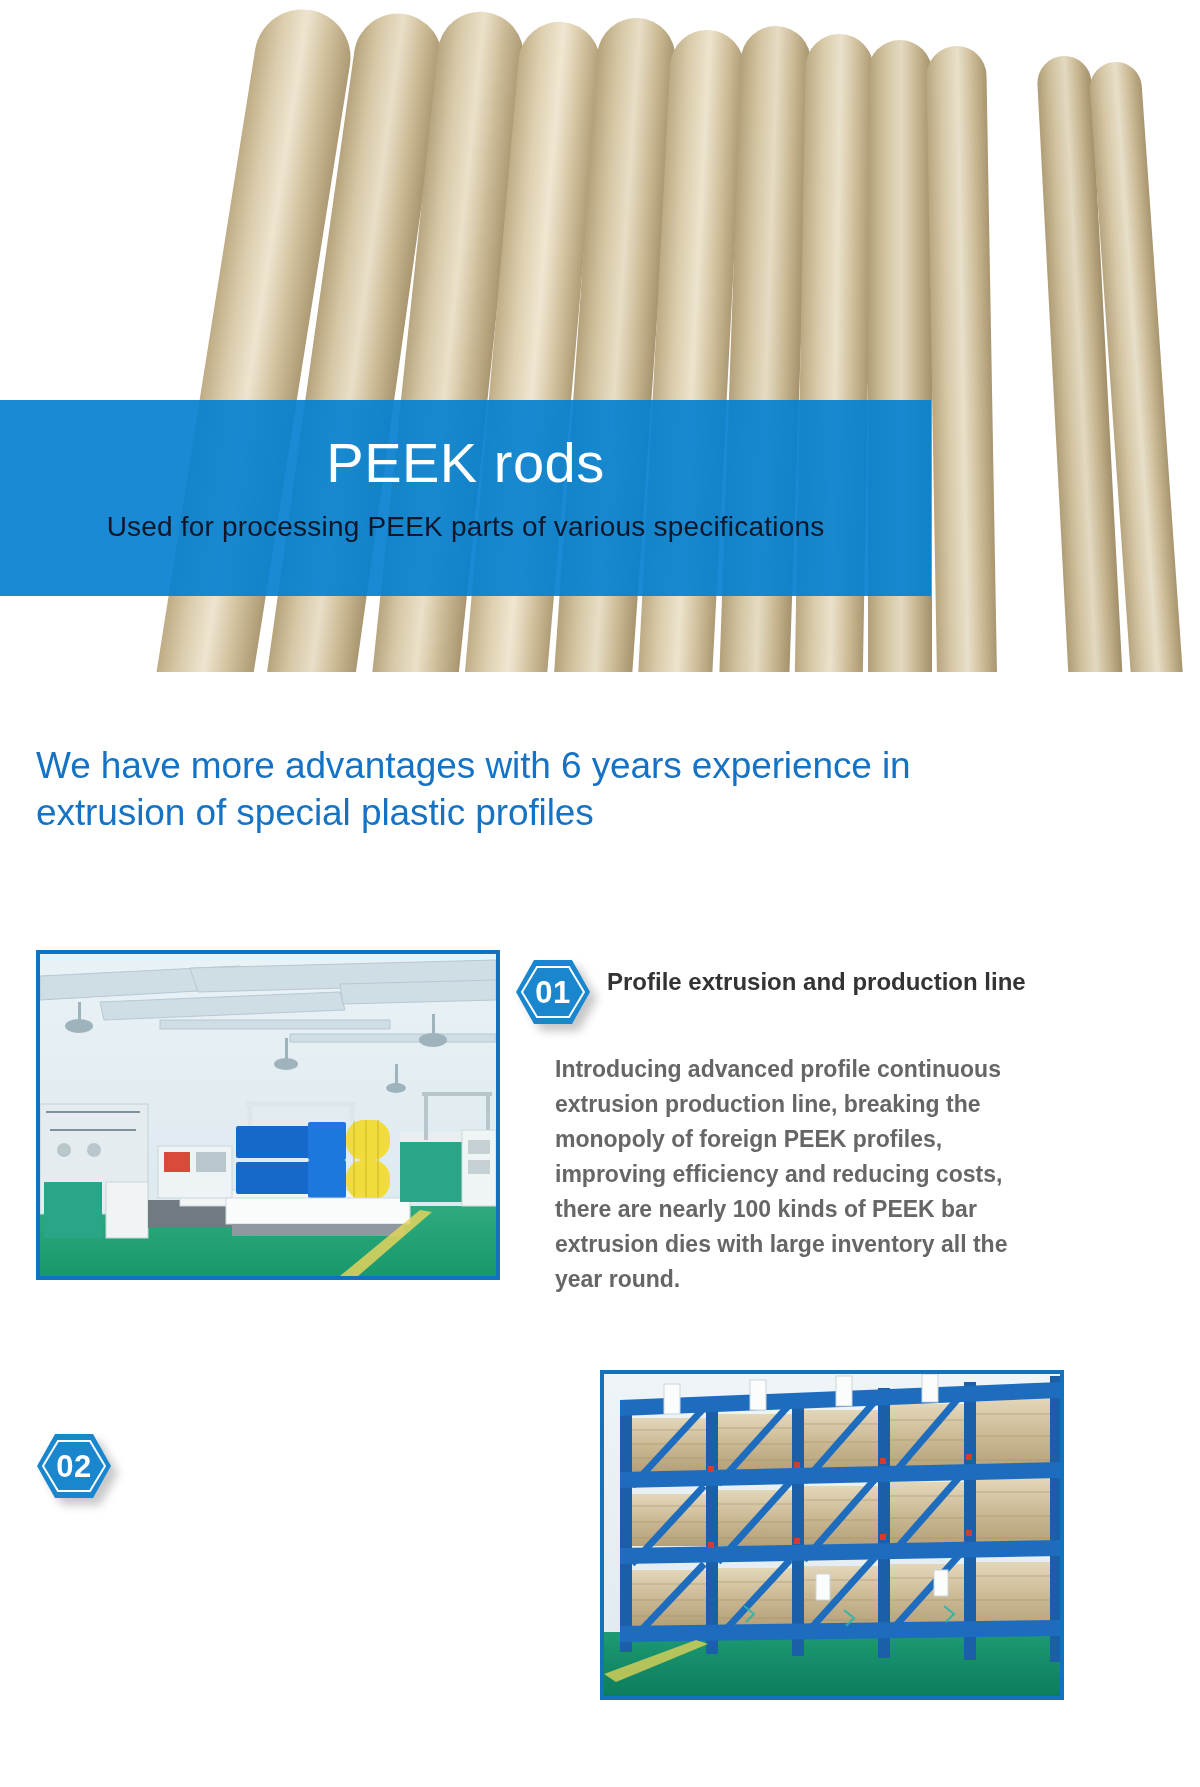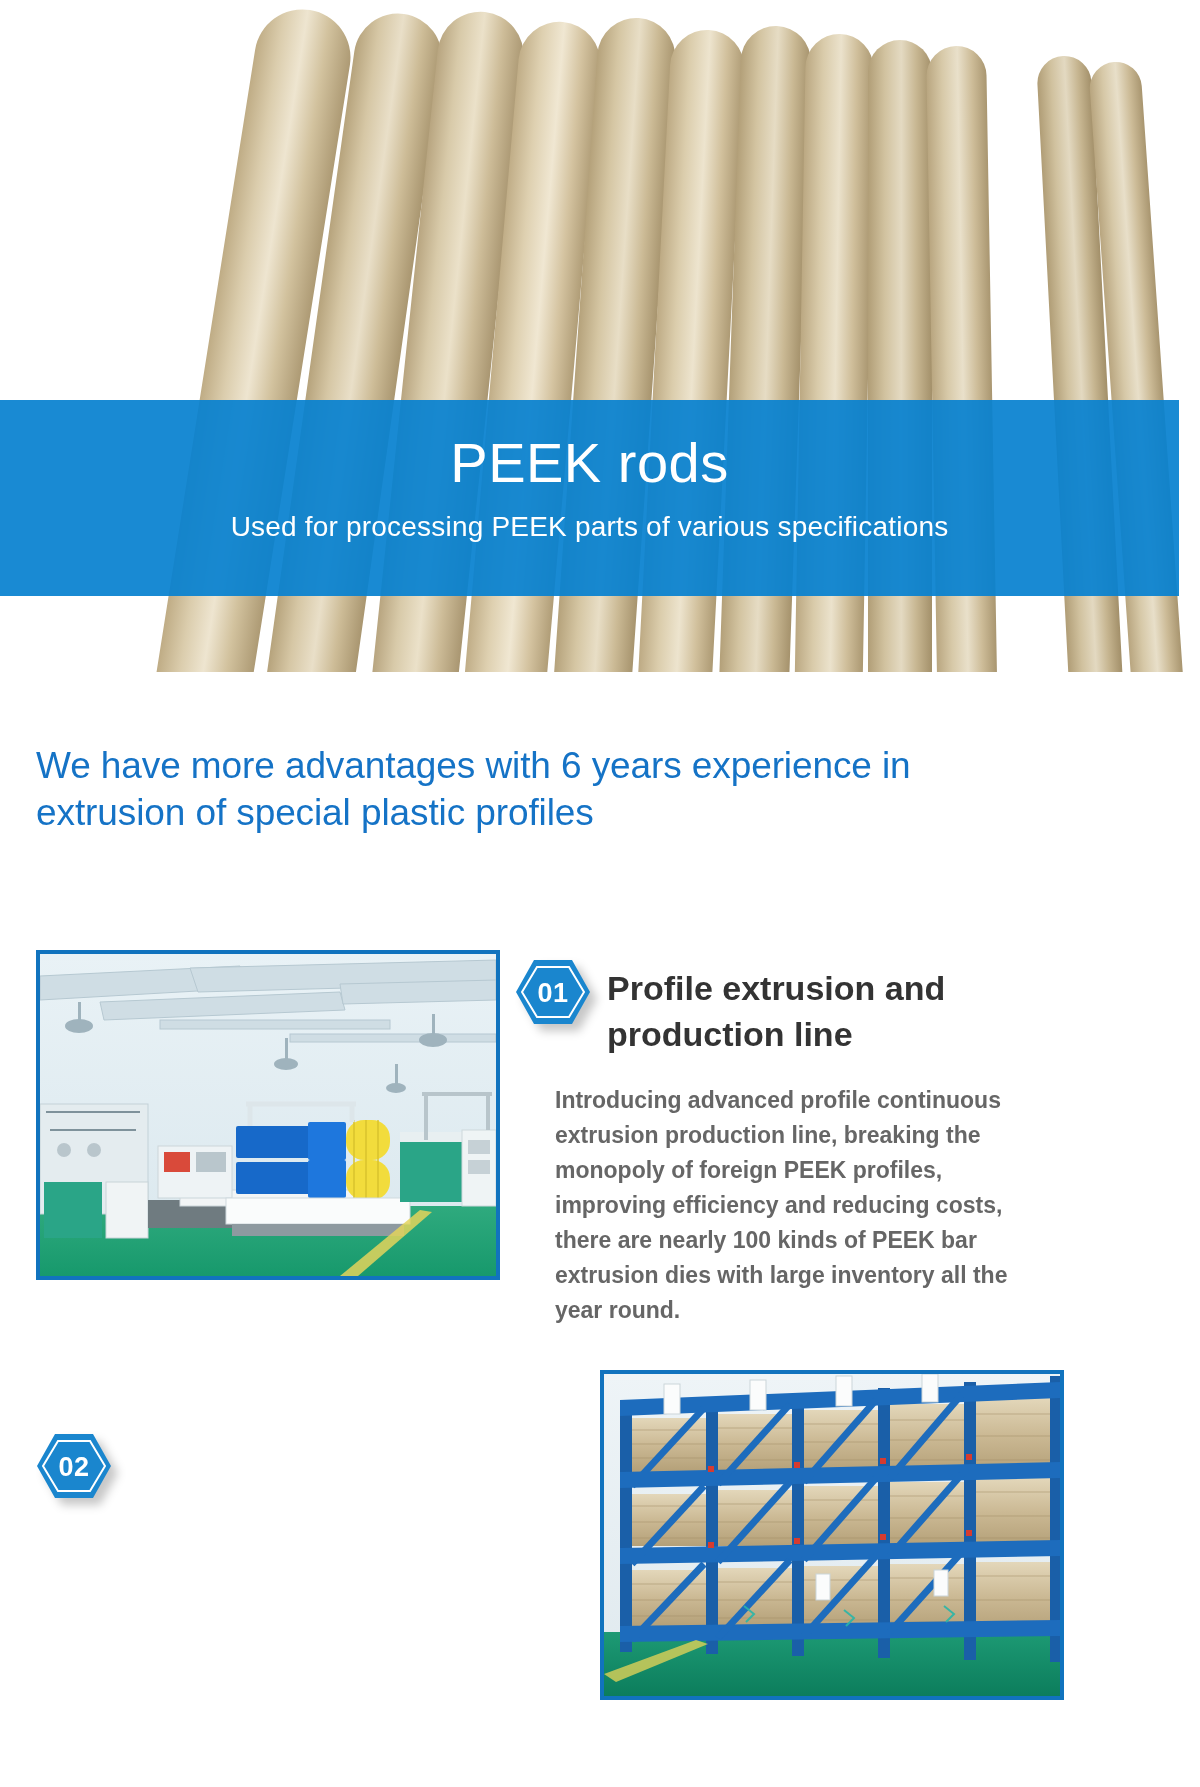--- a/index.html
+++ b/index.html
@@ -32,21 +32,21 @@
   .rod {
     position: absolute;
     border-radius: 48px 48px 6px 6px;
     transform-origin: top center;
   }
 
   .banner {
     position: absolute;
     left: 0;
     top: 400px;
-    width: 1179px;
+    width: 931px;
     height: 196px;
     background: rgba(7, 129, 208, 0.93);
     z-index: 5;
   }
   .banner-inner {
     position: absolute;
     left: 0; right: 0; top: 0;
     text-align: center;
   }
   .banner-title {
@@ -54,21 +54,21 @@
     padding-top: 34px;
     color: #ffffff;
     font-size: 56px;
     font-weight: 400;
     letter-spacing: 0.5px;
     line-height: 1.05;
   }
   .banner-sub {
     margin: 0;
     padding-top: 18px;
-    color: #ffffff;
+    color: #0f172a;
     font-size: 28px;
     font-weight: 400;
     letter-spacing: 0.2px;
   }
 
   
   .headline {
     position: absolute;
     left: 36px;
     top: 742px;
@@ -108,29 +108,29 @@
   }
   .hexbadge svg { display: block; }
   .hexbadge .num {
     position: absolute;
     left: 0; top: 0;
     width: 76px; height: 68px;
     display: flex;
     align-items: center;
     justify-content: center;
     color: #ffffff;
-    font-size: 27px;
+    font-size: 31px;
     font-weight: bold;
     letter-spacing: 0.5px;
     padding-top: 2px;
     box-sizing: border-box;
   }
   .feat-title {
     color: #333333;
-    font-size: 34px;
+    font-size: 24px;
     font-weight: bold;
     line-height: 1.34;
     padding-top: 8px;
   }
   .feat-text {
     color: #666666;
     font-size: 23px;
     line-height: 1.52;
     font-weight: 400;
   }

